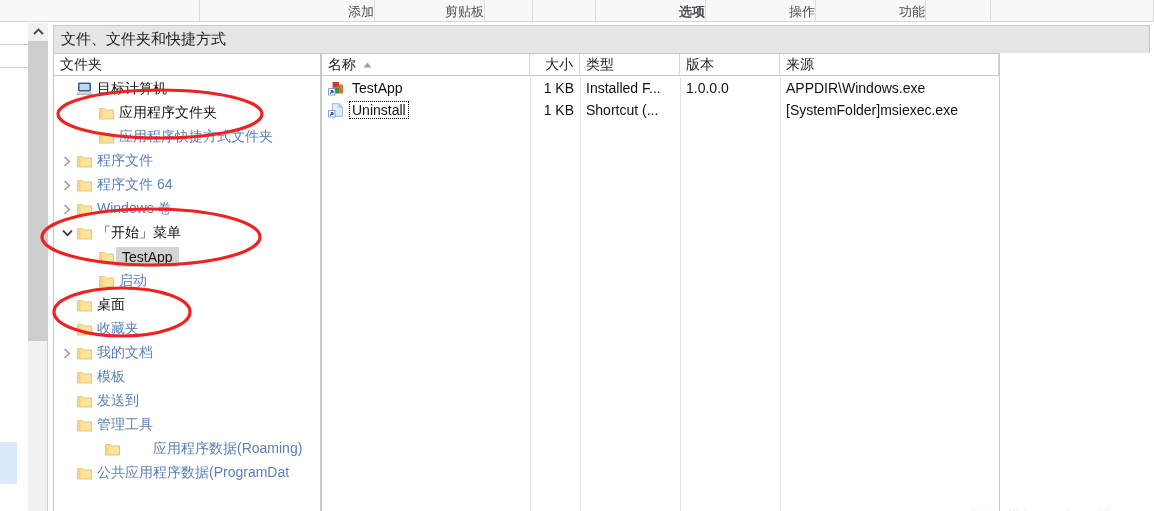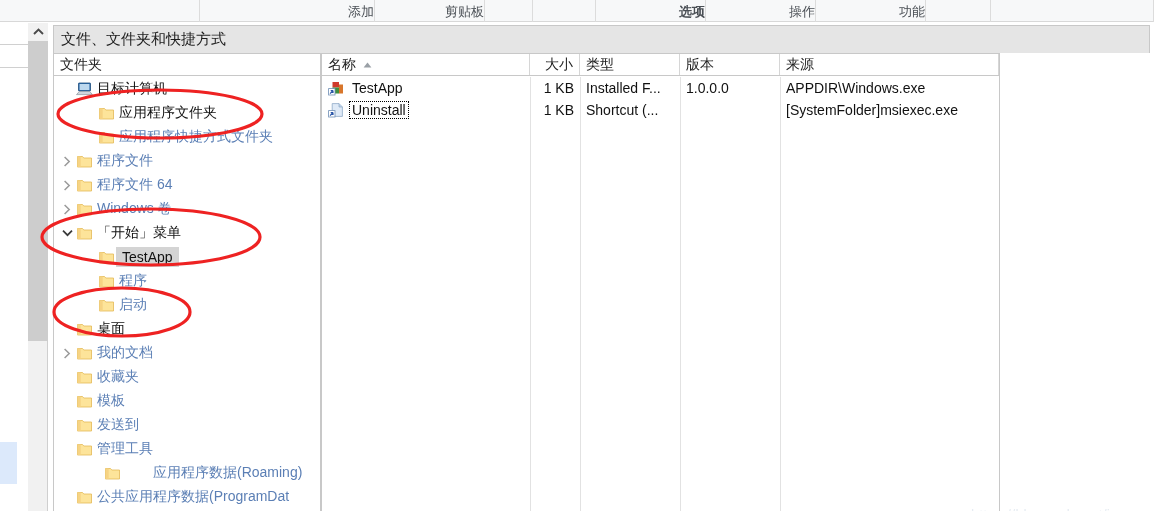--- a/index.html
+++ b/index.html
@@ -340,65 +340,55 @@
             <div class="tw-label">TestApp</div>
           </div>
           <div class="tree-row" style="padding-left: 28px;">
             <div class="tw-chev"></div>
             <div class="tw-icon">
               <svg width="15" height="13" viewBox="0 0 15 13">
                 <path d="M0.5 1.5 L5.5 1.5 L6.8 3 L14.5 3 L14.5 12 L0.5 12 Z" fill="#fde49a" stroke="#e3b955" stroke-width="0.8"></path>
                 <rect x="0.5" y="1.5" width="3.2" height="10.5" fill="#f6d383"></rect>
               </svg>
             </div>
-            <div class="tw-label">程序</div>
-          </div>
-          <div class="tree-row" style="padding-left: 28px;">
-            <div class="tw-chev"></div>
-            <div class="tw-icon">
-              <svg width="15" height="13" viewBox="0 0 15 13">
-                <path d="M0.5 1.5 L5.5 1.5 L6.8 3 L14.5 3 L14.5 12 L0.5 12 Z" fill="#fde49a" stroke="#e3b955" stroke-width="0.8"></path>
-                <rect x="0.5" y="1.5" width="3.2" height="10.5" fill="#f6d383"></rect>
-              </svg>
-            </div>
             <div class="tw-label">启动</div>
           </div>
           <div class="tree-row dark" style="padding-left: 6px;">
             <div class="tw-chev"></div>
             <div class="tw-icon">
               <svg width="15" height="13" viewBox="0 0 15 13">
                 <path d="M0.5 1.5 L5.5 1.5 L6.8 3 L14.5 3 L14.5 12 L0.5 12 Z" fill="#fde49a" stroke="#e3b955" stroke-width="0.8"></path>
                 <rect x="0.5" y="1.5" width="3.2" height="10.5" fill="#f6d383"></rect>
               </svg>
             </div>
             <div class="tw-label">桌面</div>
+          </div>
+          <div class="tree-row" style="padding-left: 6px;">
+            <div class="tw-chev"></div>
+            <div class="tw-icon">
+              <svg width="15" height="13" viewBox="0 0 15 13">
+                <path d="M0.5 1.5 L5.5 1.5 L6.8 3 L14.5 3 L14.5 12 L0.5 12 Z" fill="#fde49a" stroke="#e3b955" stroke-width="0.8"></path>
+                <rect x="0.5" y="1.5" width="3.2" height="10.5" fill="#f6d383"></rect>
+              </svg>
+            </div>
+            <div class="tw-label">收藏夹</div>
           </div>
           <div class="tree-row" style="padding-left: 6px;">
             <div class="tw-chev">
               <svg width="8" height="11" viewBox="0 0 8 11">
                 <path d="M1.6 1 L6.2 5.5 L1.6 10" fill="none" stroke="#9a9a9a" stroke-width="1.5"></path>
               </svg>
             </div>
             <div class="tw-icon">
               <svg width="15" height="13" viewBox="0 0 15 13">
                 <path d="M0.5 1.5 L5.5 1.5 L6.8 3 L14.5 3 L14.5 12 L0.5 12 Z" fill="#fde49a" stroke="#e3b955" stroke-width="0.8"></path>
                 <rect x="0.5" y="1.5" width="3.2" height="10.5" fill="#f6d383"></rect>
               </svg>
             </div>
             <div class="tw-label">我的文档</div>
-          </div>
-          <div class="tree-row" style="padding-left: 6px;">
-            <div class="tw-chev"></div>
-            <div class="tw-icon">
-              <svg width="15" height="13" viewBox="0 0 15 13">
-                <path d="M0.5 1.5 L5.5 1.5 L6.8 3 L14.5 3 L14.5 12 L0.5 12 Z" fill="#fde49a" stroke="#e3b955" stroke-width="0.8"></path>
-                <rect x="0.5" y="1.5" width="3.2" height="10.5" fill="#f6d383"></rect>
-              </svg>
-            </div>
-            <div class="tw-label">收藏夹</div>
           </div>
           <div class="tree-row" style="padding-left: 6px;">
             <div class="tw-chev"></div>
             <div class="tw-icon">
               <svg width="15" height="13" viewBox="0 0 15 13">
                 <path d="M0.5 1.5 L5.5 1.5 L6.8 3 L14.5 3 L14.5 12 L0.5 12 Z" fill="#fde49a" stroke="#e3b955" stroke-width="0.8"></path>
                 <rect x="0.5" y="1.5" width="3.2" height="10.5" fill="#f6d383"></rect>
               </svg>
             </div>
             <div class="tw-label">模板</div>

